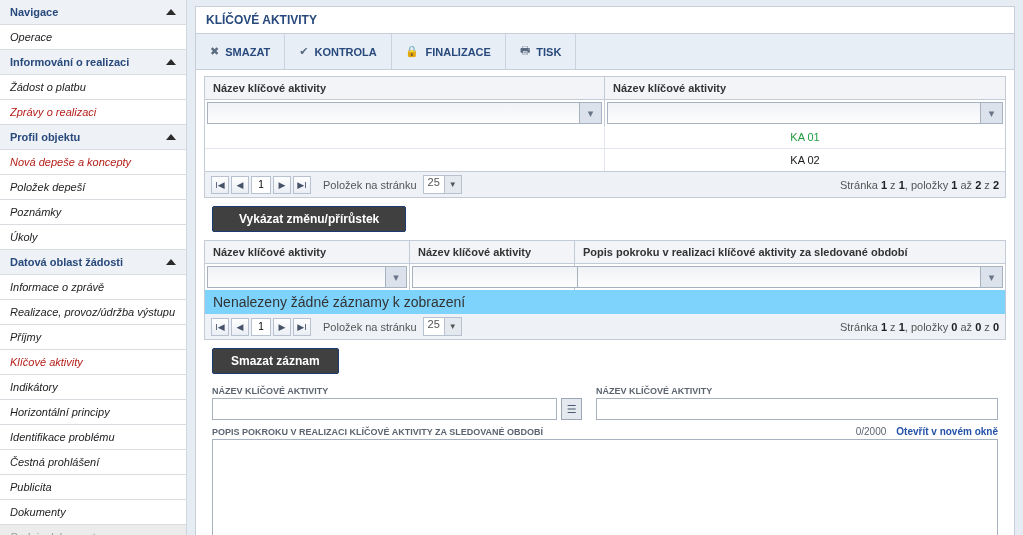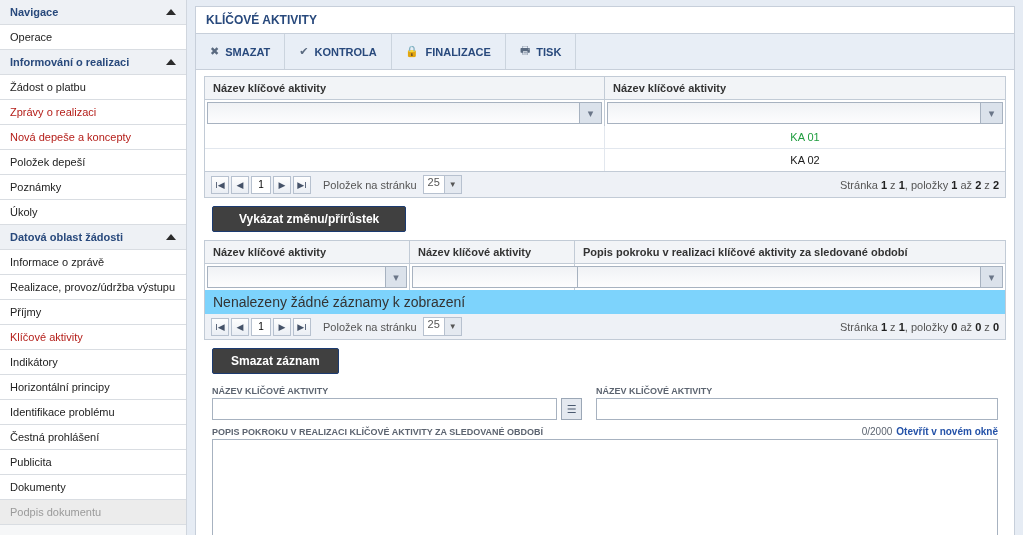--- a/index.html
+++ b/index.html
@@ -33,20 +33,21 @@
     gap: 16px;
   }
   .nav-section-header {
     font-weight: bold;
     color: #28497c;
     background: #eef1f5;
   }
   .nav-item {
     font-size: 11px;
     color: #222;
+    font-style: italic;
   }
   .nav-item.red { color: #b41d18; }
   .nav-item.disabled { color: #9a9a9a; background: #ececec; }
   .chev {
     display: inline-block;
     width: 0; height: 0;
     border-left: 5px solid transparent;
     border-right: 5px solid transparent;
     border-bottom: 6px solid #2b2b2b;
   }
@@ -245,21 +246,21 @@
   }
   .textarea-header {
     display: flex;
     align-items: flex-end;
     justify-content: space-between;
     padding: 6px 8px 2px 8px;
     font-size: 9px;
     font-weight: bold;
     color: #5c6470;
   }
-  .ta-right { display: flex; gap: 4px; align-items: baseline; }
+  .ta-right { display: flex; gap: 10px; align-items: baseline; }
   .ta-count { color: #5c6470; font-weight: normal; font-size: 10px; }
   .ta-link { color: #2452a8; cursor: pointer; font-weight: bold; font-size: 10px; }
   .big-textarea {
     margin: 0 8px 8px 8px;
     height: 108px;
     border: 1px solid #a7b2c0;
     background: #fff;
   }
   .col-half { width: 50%; }
   .col-third-a { width: 205px; flex: 0 0 205px;}
@@ -284,20 +285,24 @@
       <span>Informování o realizaci</span>
       <span class="chev"></span>
     </div>
     <div class="nav-item">
         <span>Žádost o platbu</span>
       </div>
     <div class="nav-item red">
         <span>Zprávy o realizaci</span>
       </div>
 
+    <div class="nav-section-header">
+      <span>Profil objektu</span>
+      <span class="chev"></span>
+    </div>
     <div class="nav-item red">
         <span>Nová depeše a koncepty</span>
       </div>
     <div class="nav-item">
         <span>Položek depeší</span>
       </div>
     <div class="nav-item">
         <span>Poznámky</span>
       </div>
     <div class="nav-item">

